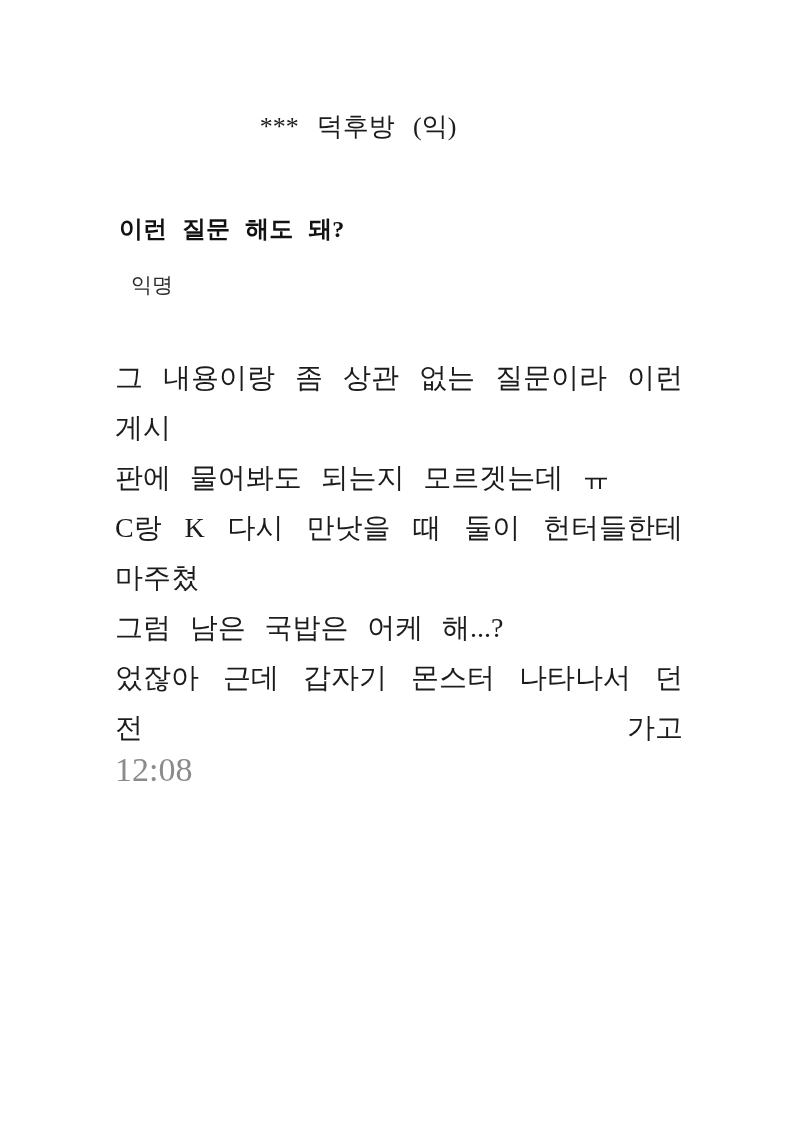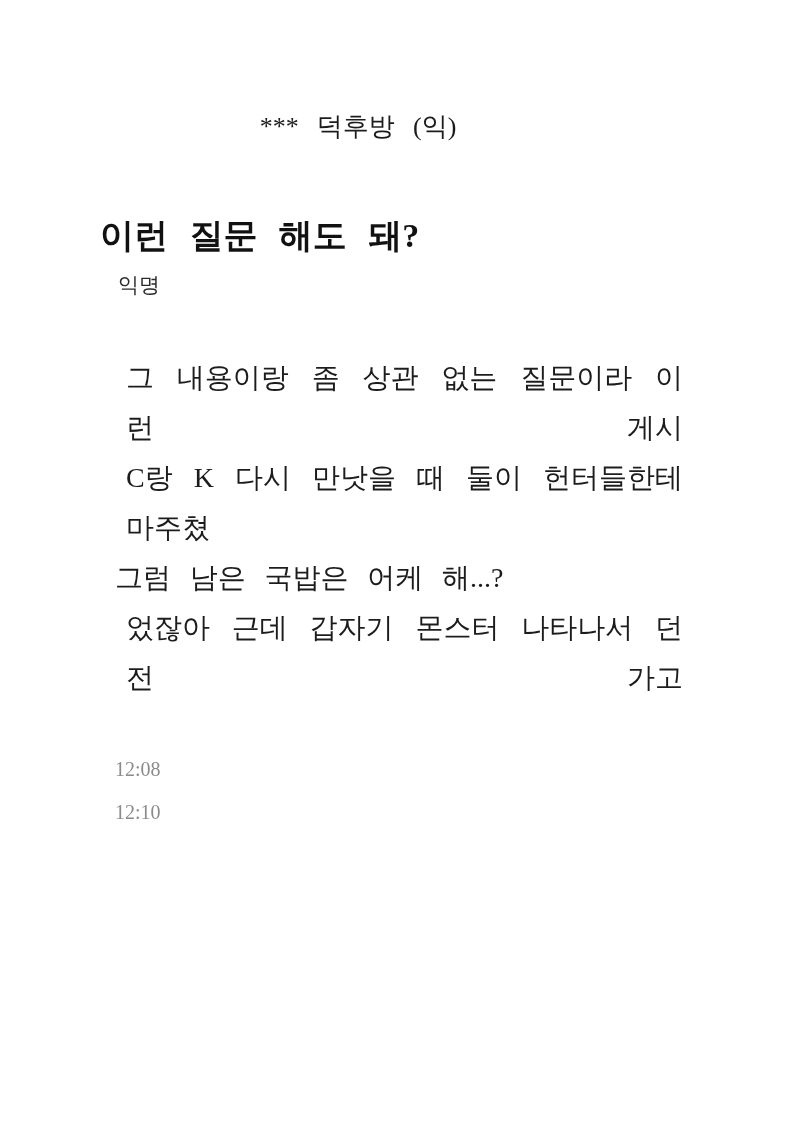--- a/index.html
+++ b/index.html
@@ -22,63 +22,62 @@
     left: 0;
     width: 100%;
     text-align: center;
     font-size: 26px;
     word-spacing: 0.45em;
     color: #1c1c1c;
   }
   .post-title {
     position: absolute;
     top: 213px;
-    left: 100px;
-    font-size: 34px;
+    left: 119px;
+    font-size: 24px;
     font-weight: bold;
     word-spacing: 0.38em;
     color: #111111;
   }
   .post-author {
     position: absolute;
     top: 271px;
-    left: 118px;
+    left: 131px;
     font-size: 21px;
     color: #2b2b2b;
   }
   .post-body {
     position: absolute;
     top: 353px;
     left: 115px;
     width: 568px;
     font-size: 28px;
     line-height: 50px;
     word-spacing: 0.42em;
     color: #1c1c1c;
   }
   .post-body .line {
     white-space: nowrap;
   }
   .post-body .line.just {
     white-space: normal;
     text-align: justify;
     text-align-last: justify;
-    margin-left: 11px;
   }
   .comments {
     position: absolute;
     top: 748px;
     left: 115px;
     width: 568px;
     font-size: 27px;
     line-height: 43px;
     word-spacing: 0.3em;
   }
   .comment-time {
-    font-size: 20px;
+    font-size: 34px;
     color: #8b8b8b;
   }
   .comment-text {
     color: #1c1c1c;
     white-space: nowrap;
   }
   .first-comment-badge {
     color: #cd2825;
     margin-right: 0.25em;
   }
@@ -89,26 +88,26 @@
 <div class="page">
 
   <div class="board-header">*** 덕후방 (익)</div>
 
   <div class="post-title">이런 질문 해도 돼?</div>
 
   <div class="post-author">익명</div>
 
   <div class="post-body">
     <div class="line just">그 내용이랑 좀 상관 없는 질문이라 이런 게시</div>
+    <div class="line">판에 물어봐도 되는지 모르겟는데 ㅠ</div>
     <div class="line just">C랑 K 다시 만낫을 때 둘이 헌터들한테 마주쳤</div>
     <div class="line">그럼 남은 국밥은 어케 해...?</div>
     <div class="line just">었잖아 근데 갑자기 몬스터 나타나서 던전 가고</div>
   </div>
 
   <div class="comments">
 
     <div class="comment-time">12:08</div>
 
-    <div class="comment-time">12:10</div>
 
   </div>
 
 </div>
 
 </body></html>

